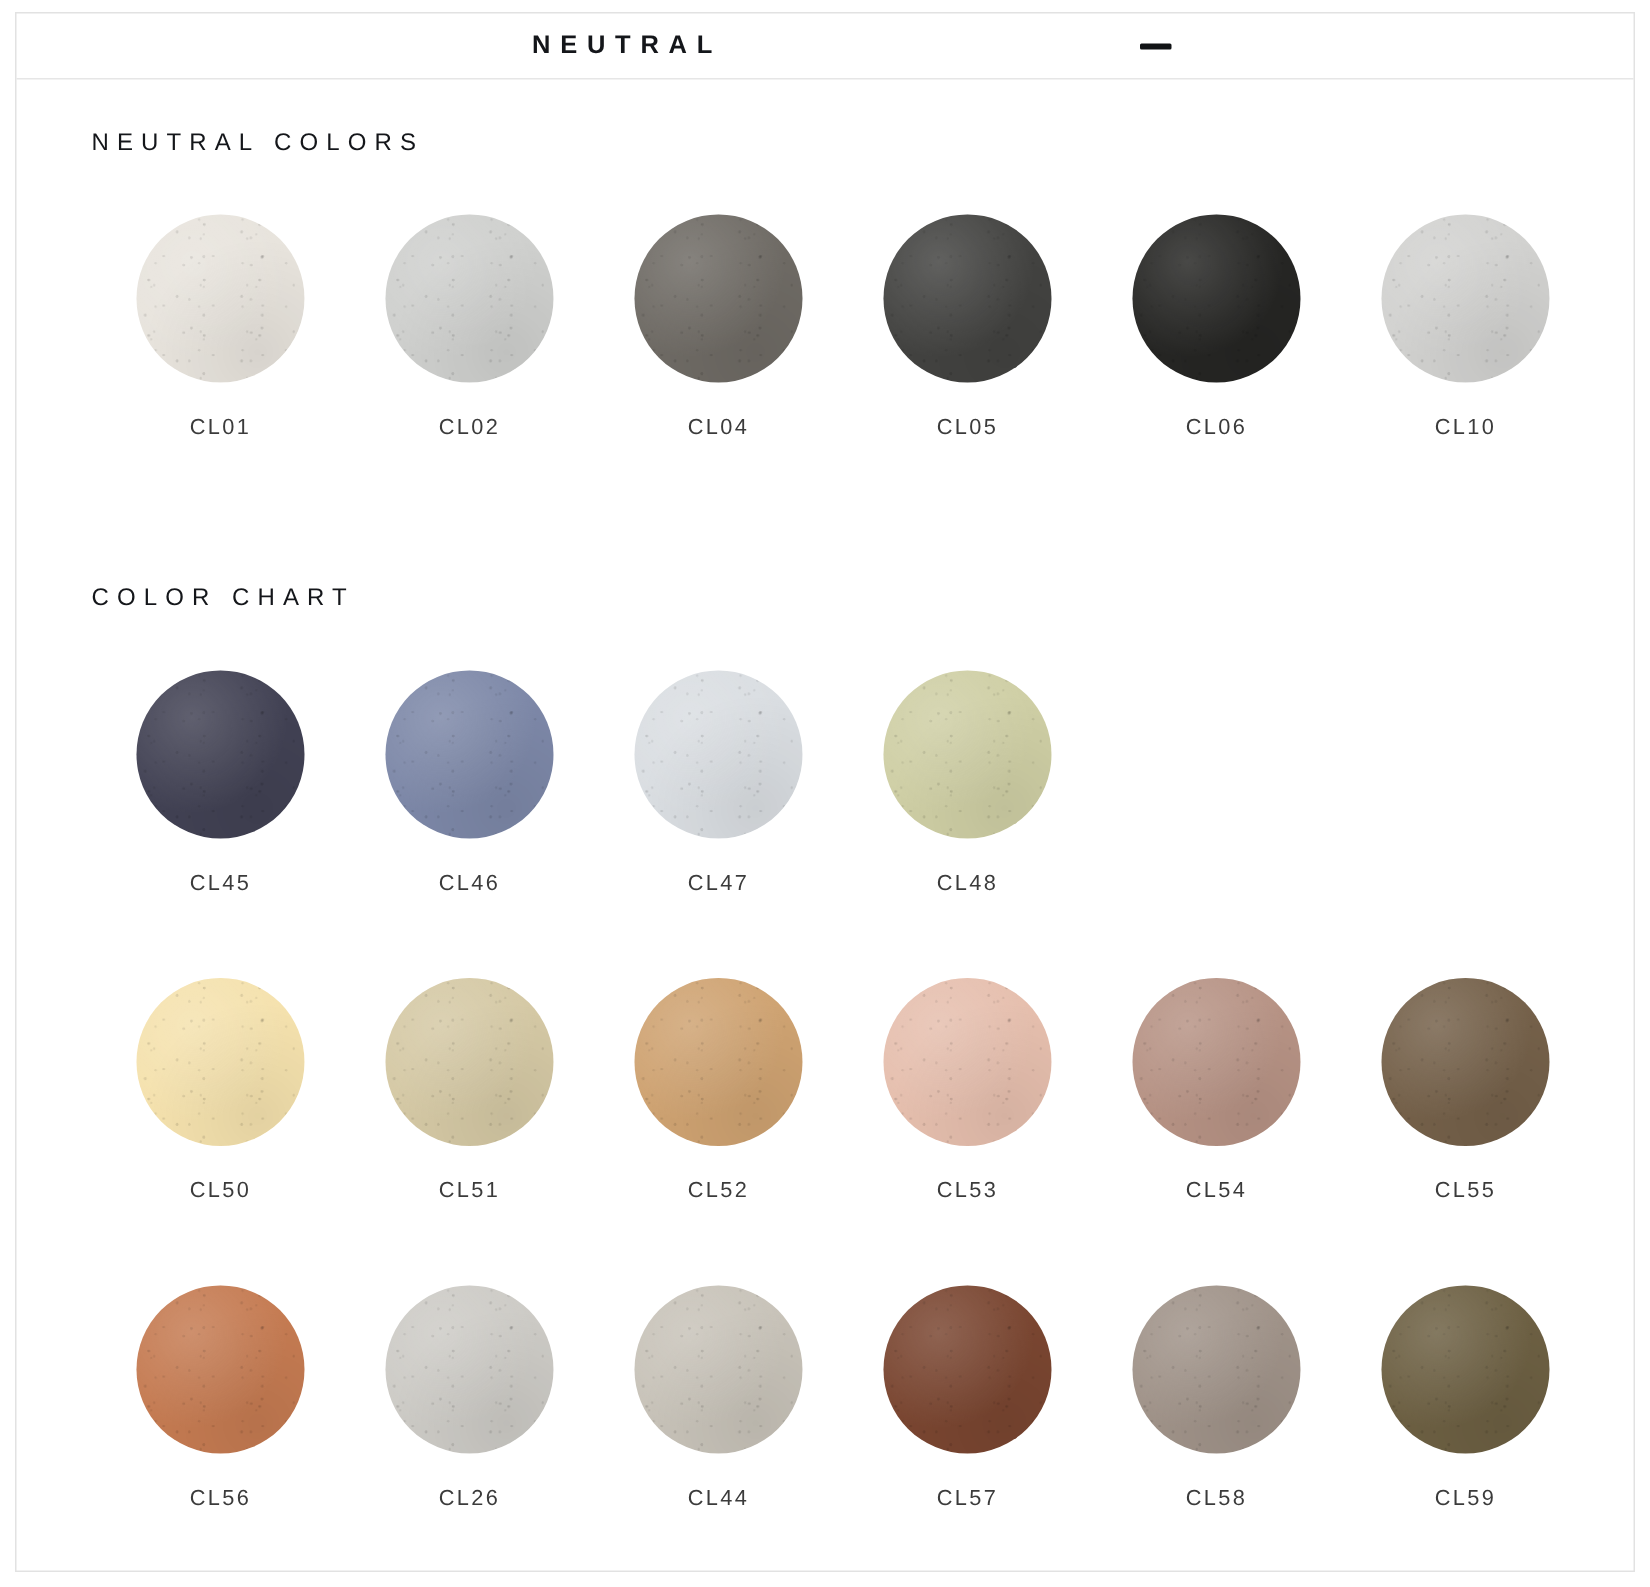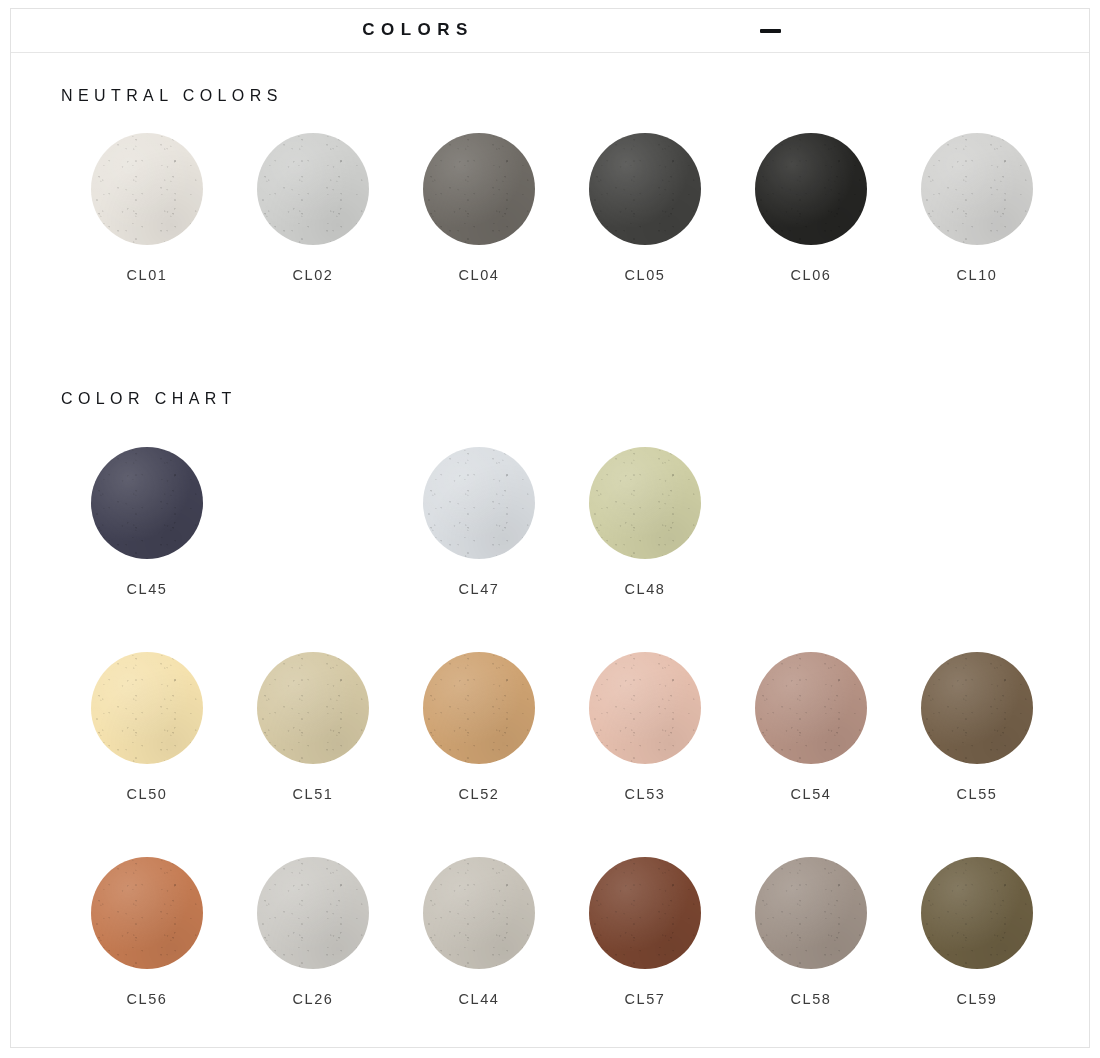--- a/index.html
+++ b/index.html
@@ -84,21 +84,21 @@
     white-space: nowrap;
   }
   .section-neutral .section-title { top: 34px; }
   .section-chart  .section-title { top: 337px; }
 
   .swatch-grid {
     position: absolute;
     left: 0;
     right: 0;
   }
-  .grid-neutral { top: 80px; }
+  .grid-neutral { top: 90px; }
   .grid-chart   { top: 394px; }
 
   .swatch-row {
     position: relative;
     height: 205px;
   }
 
   .swatch-cell {
     position: absolute;
     top: 0;
@@ -163,21 +163,21 @@
     color: #3b3b3b;
     line-height: 18px;
   }
 </style>
 </head>
 <body>
 
 <div class="panel">
 
   <div class="panel-header">
-    <div class="panel-title">COLORS</div>
+    <div class="panel-title">NEUTRAL</div>
     <button class="collapse-btn">
       <span class="bar"></span>
     </button>
   </div>
 
   <div class="panel-body">
 
     <div class="section-neutral">
       <div class="section-title">NEUTRAL COLORS</div>
 
@@ -216,20 +216,24 @@
     <div class="section-chart">
       <div class="section-title">COLOR CHART</div>
 
       <div class="swatch-grid grid-chart">
 
         <div class="swatch-row">
           <div class="swatch-cell" data-col="0">
             <div class="swatch-disc" style="background-color: rgb(66, 66, 84);"></div>
             <div class="swatch-label">CL45</div>
           </div>
+          <div class="swatch-cell" data-col="1">
+            <div class="swatch-disc" style="background-color: rgb(125, 136, 168);"></div>
+            <div class="swatch-label">CL46</div>
+          </div>
           <div class="swatch-cell" data-col="2">
             <div class="swatch-disc" style="background-color: rgb(218, 222, 226);"></div>
             <div class="swatch-label">CL47</div>
           </div>
           <div class="swatch-cell" data-col="3">
             <div class="swatch-disc" style="background-color: rgb(207, 207, 165);"></div>
             <div class="swatch-label">CL48</div>
           </div>
         </div>
 

